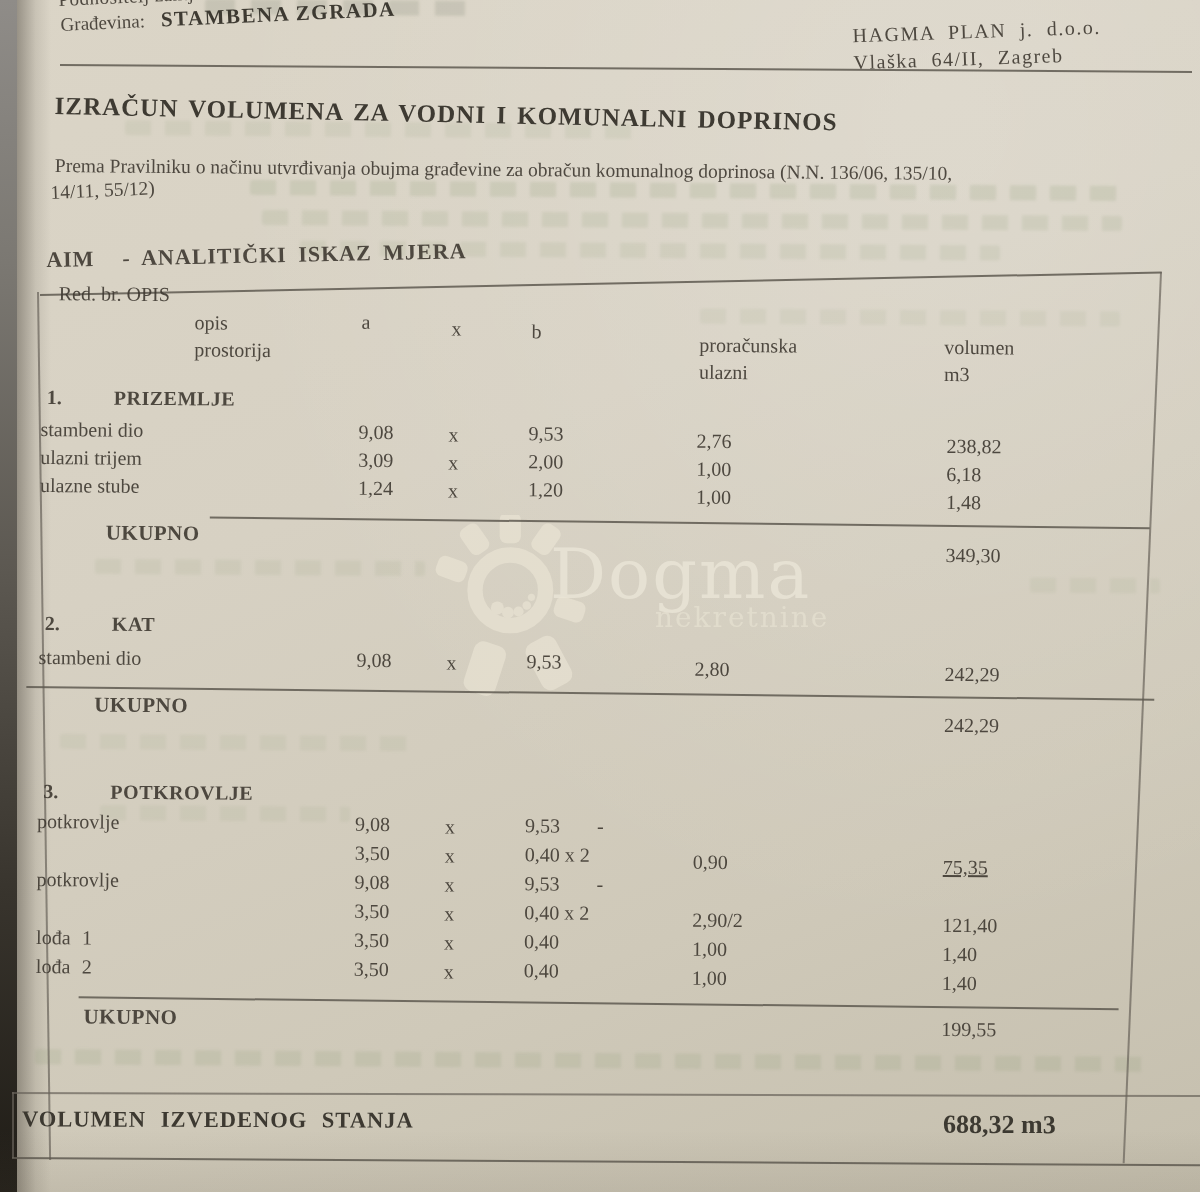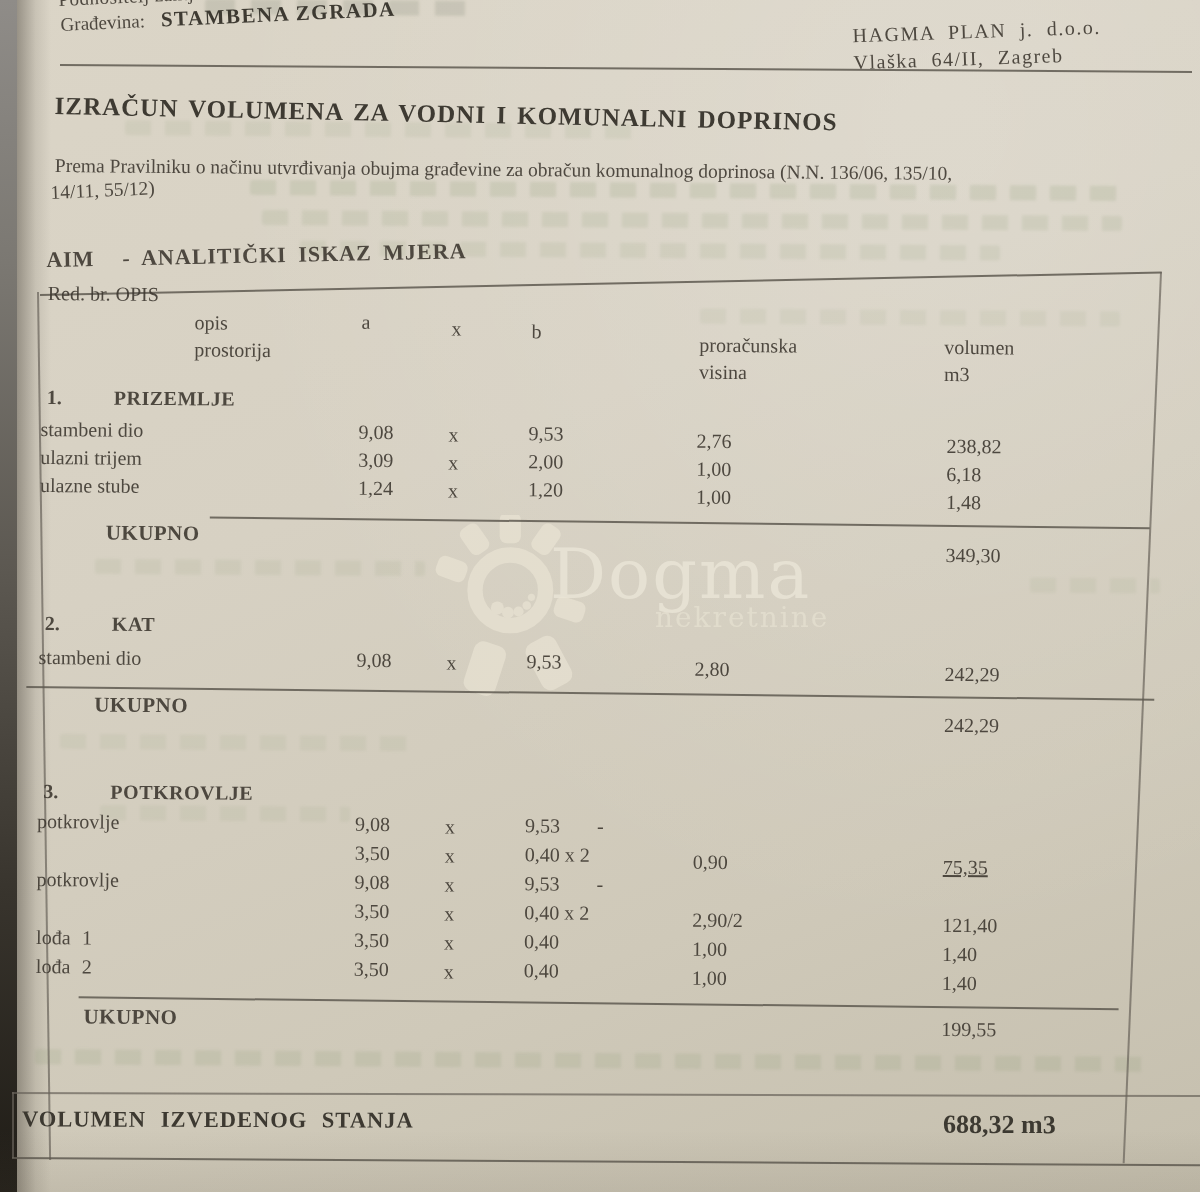--- a/index.html
+++ b/index.html
@@ -130,31 +130,31 @@
 
   <div class="abs txt" id="aim-line">
     <span class="code">AIM</span><span class="ttl">- ANALITIČKI  ISKAZ  MJERA</span>
   </div>
 
   <div class="abs rule" style="left:40px; top:294px; width:1122px; transform:rotate(-1.15deg);"></div>
   <div class="abs rule thin" style="left:37px; top:292px; width:2px; height:868px; transform:rotate(-0.8deg); transform-origin:top left;"></div>
   <div class="abs rule thin" style="left:1160px; top:272px; width:2px; height:892px; transform:rotate(2.4deg); transform-origin:top left;"></div>
 
   <div class="abs txt" id="table-area">
-    <div class="cell" style="left:8px; top:14px;">Red. br. OPIS</div>
+    <div class="cell" style="left:19px; top:14px;">Red. br. OPIS</div>
     <div class="cell" style="left:155px; top:40px; line-height:27px;">
       <div>opis</div>
       <div>prostorija</div>
     </div>
     <div class="cell" style="left:322px; top:40px;">a</div>
     <div class="cell" style="left:412px; top:46px;">x</div>
     <div class="cell" style="left:492px; top:48px;">b</div>
     <div class="cell" style="left:660px; top:58px; line-height:27px;">
       <div>proračunska</div>
-      <div>visina</div>
+      <div>ulazni</div>
     </div>
     <div class="cell" style="left:905px; top:58px; line-height:27px;">
       <div>volumen</div>
       <div>m3</div>
     </div>
     <div id="sections-host">
         <div>
           <div class="cell sec-num" style="left: 8px; top: 118px;">1.</div>
           <div class="cell sec-title" style="left: 75px; top: 118px;">PRIZEMLJE</div>
           <div>

